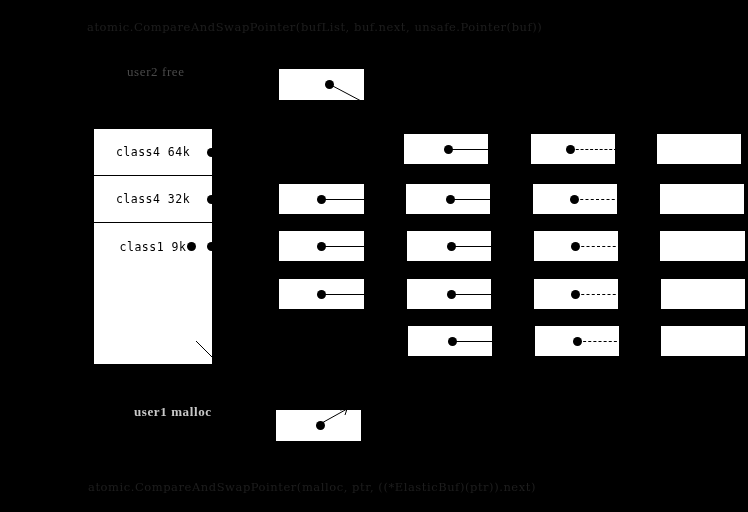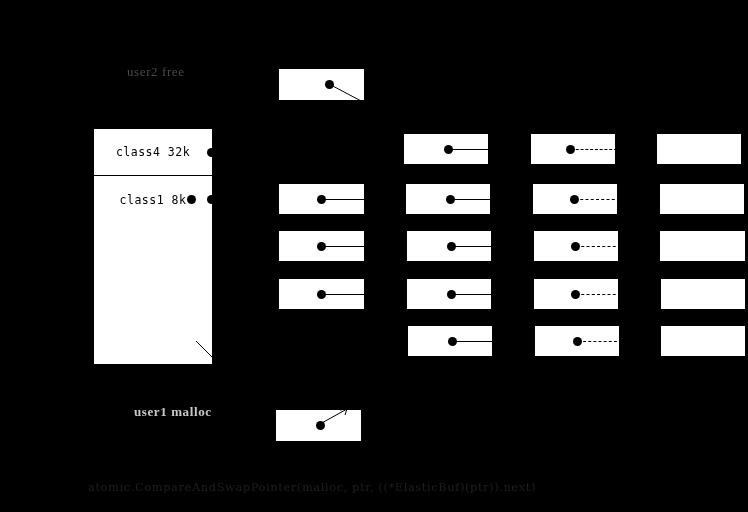--- a/index.html
+++ b/index.html
@@ -136,41 +136,46 @@
     width: 748px;
     height: 512px;
     pointer-events: none;
   }
 </style>
 </head>
 <body>
 
 <div id="canvas">
 
+  <div class="code-caption" id="caption-top">atomic.CompareAndSwapPointer(bufList, buf.next, unsafe.Pointer(buf))</div>
 
   <div class="side-label" id="label-user2">user2 free</div>
 
   <div class="side-label" id="label-user1">user1 malloc</div>
 
   <div class="node" id="free-node" style="left:279px; top:69px; width:85px; height:31px;">
     <span class="dot" style="left:46px;"></span>
   </div>
 
   <div id="class-stack">
 
+    <div class="class-cell">
+      <span class="class-text">class4 64k</span>
+      <span class="edge-dot"></span>
+    </div>
 
     <div class="class-cell">
       <span class="class-text">class4 32k</span>
       <span class="edge-dot"></span>
     </div>
 
 
 
     <div class="class-cell">
-      <span class="class-text">class1 8k</span>
+      <span class="class-text">class1 9k</span>
       <span class="inner-dot"></span>
       <span class="edge-dot"></span>
     </div>
 
   </div>
 
   <div class="node" style="left:404px; top:134px; width:84px;">
     <span class="dot" style="left:40px;"></span>
     <span class="hline" style="left:45px; width:39px;"></span>
   </div>

